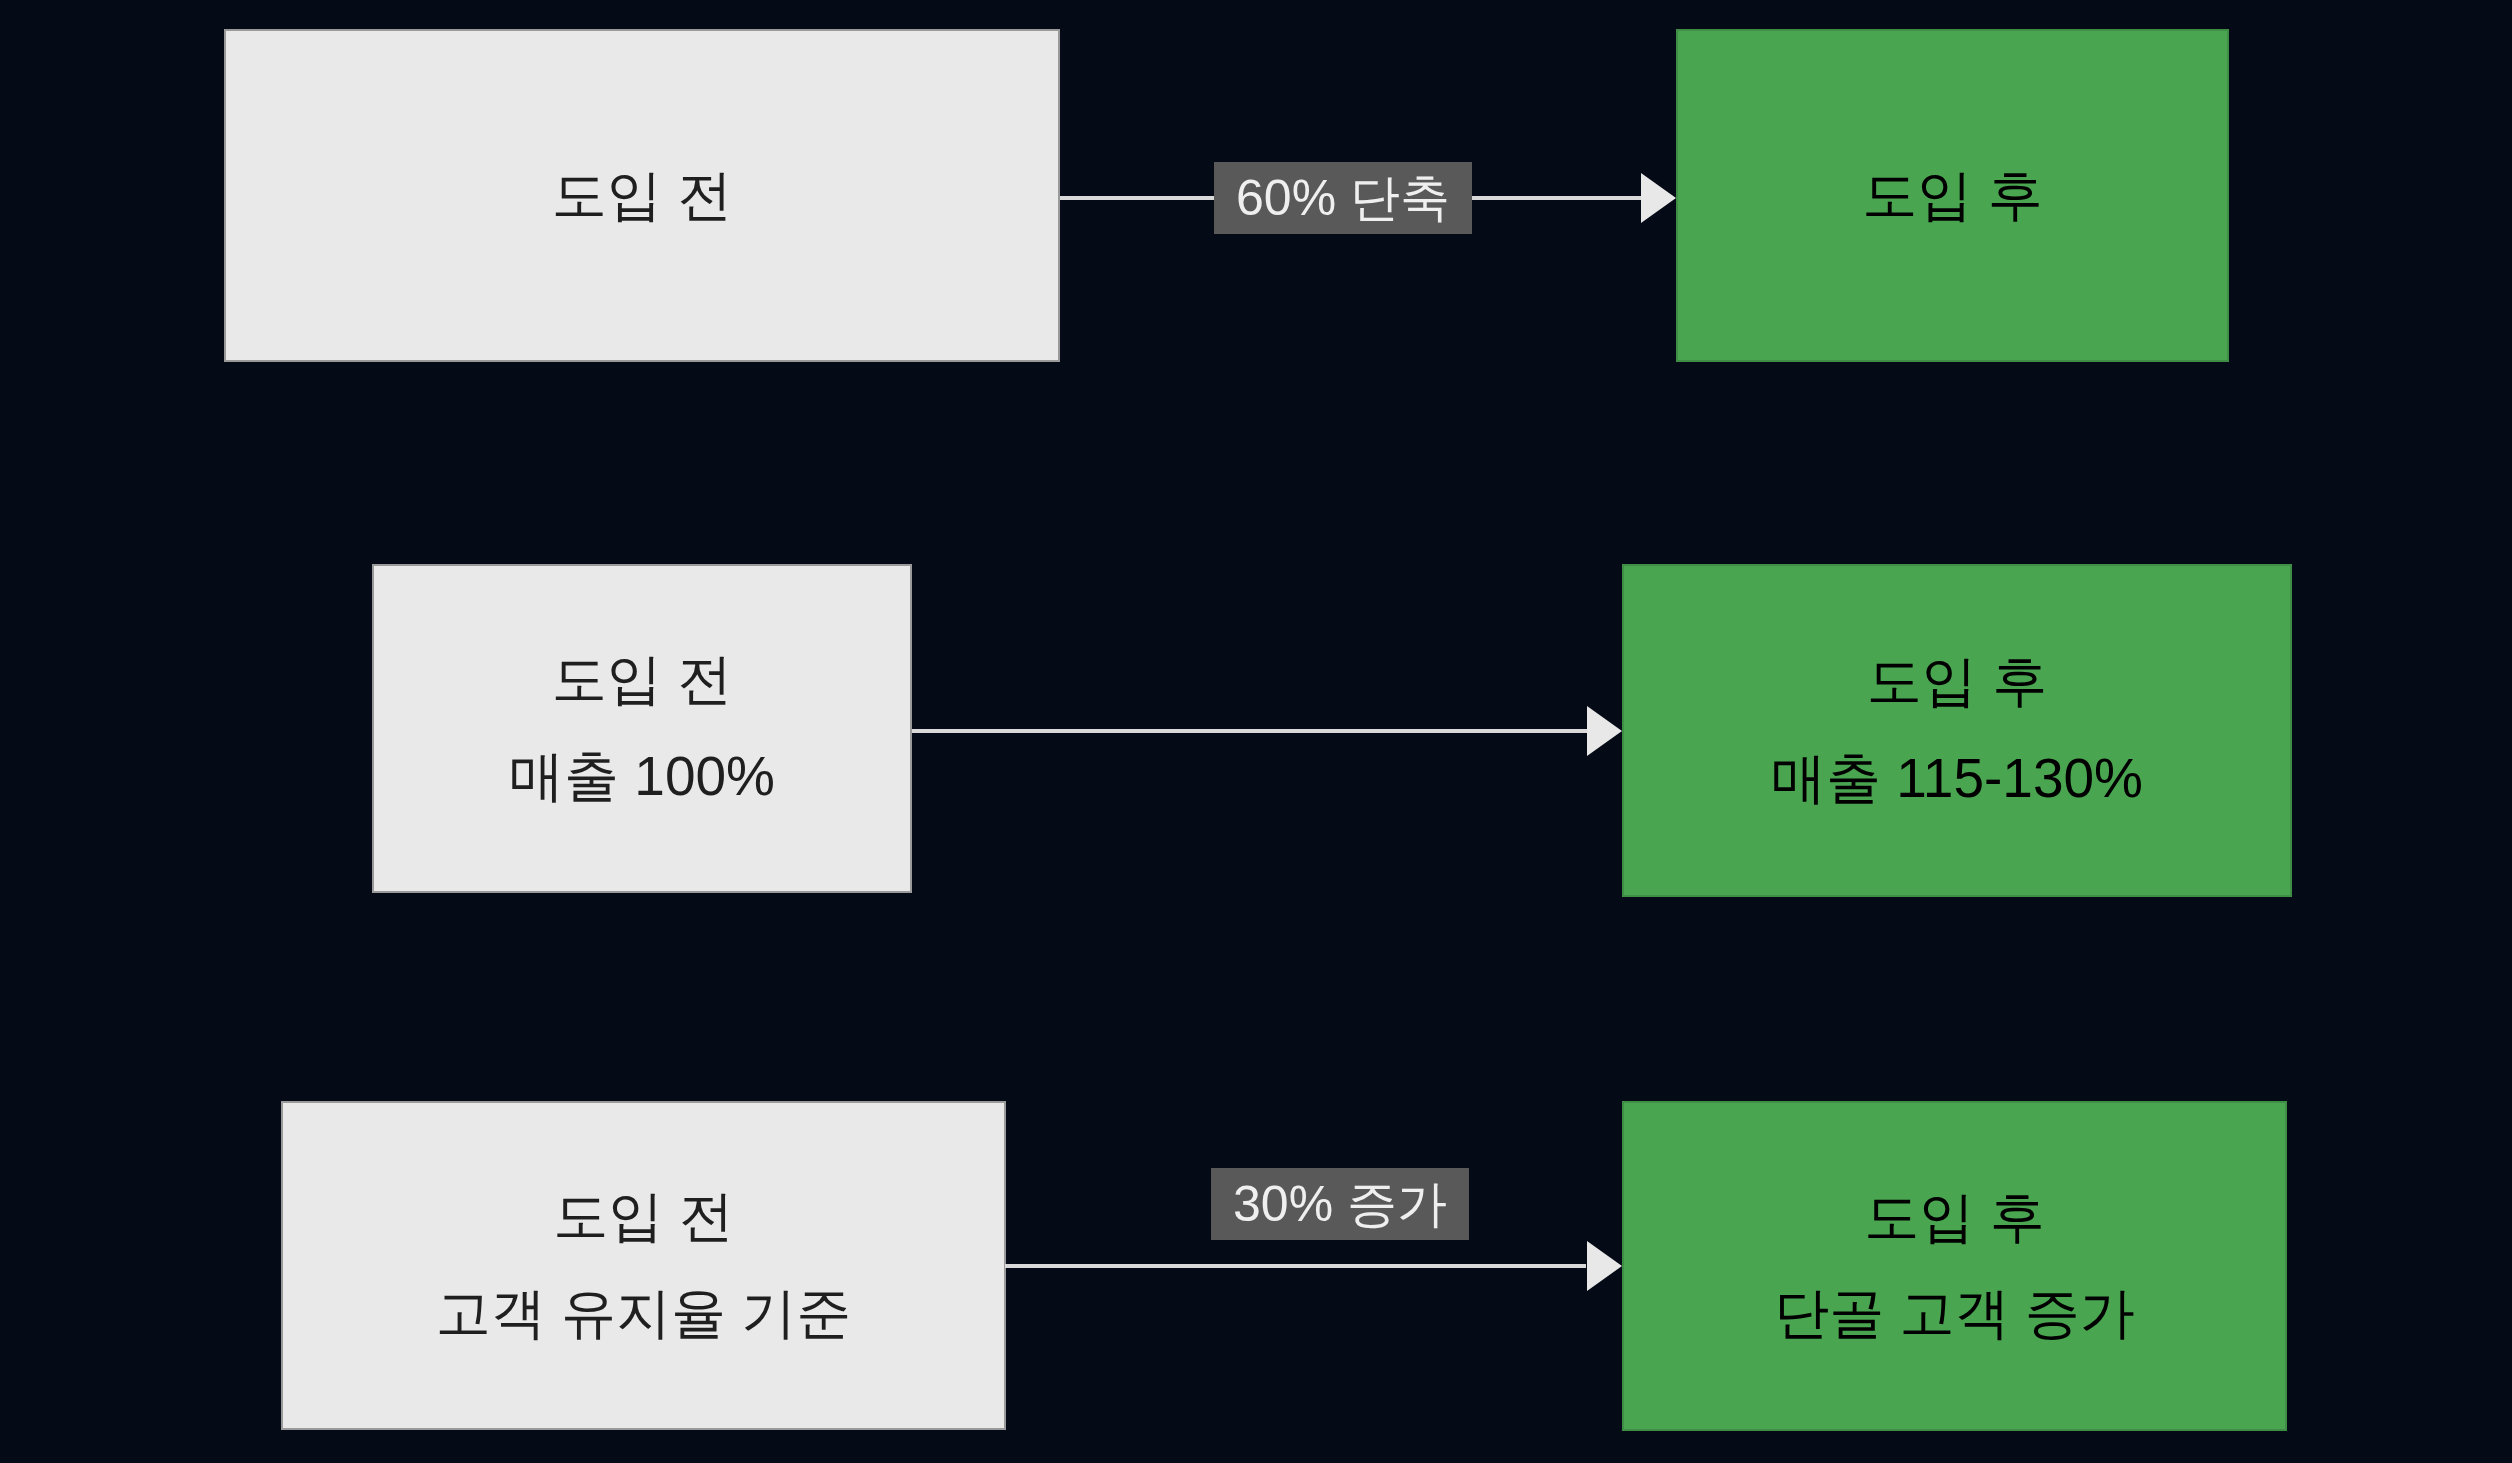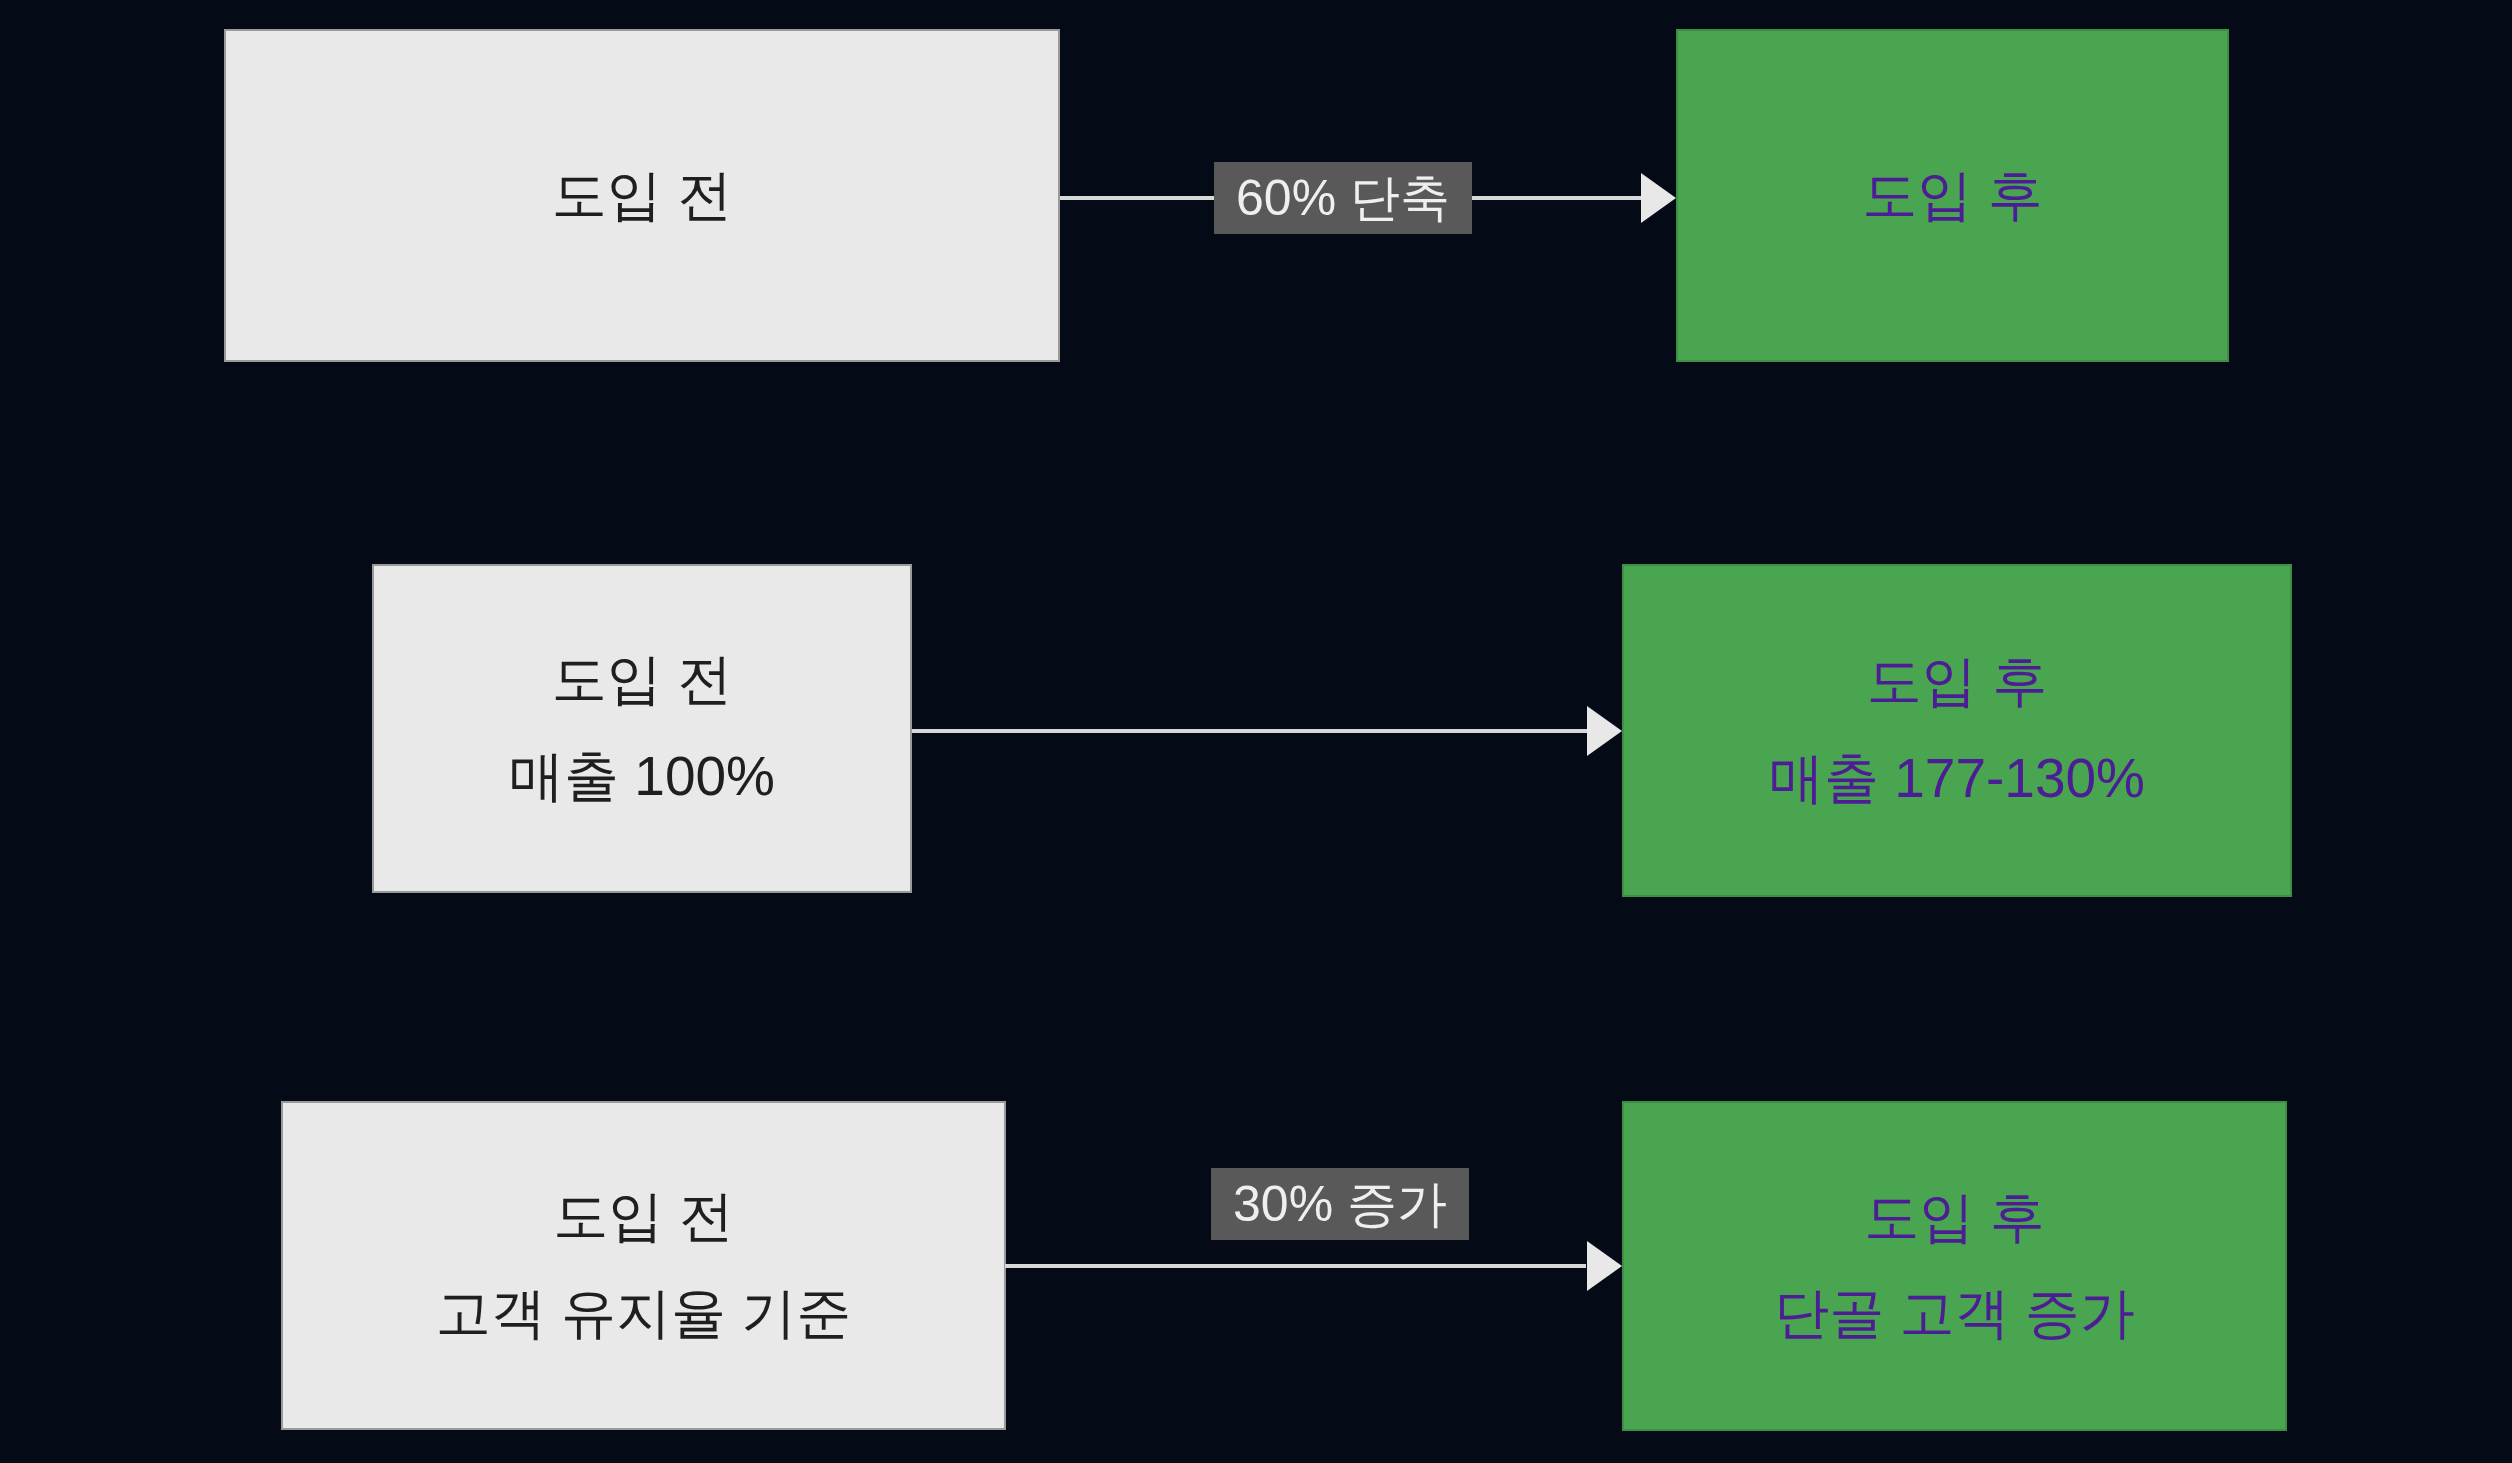--- a/index.html
+++ b/index.html
@@ -30,21 +30,21 @@
     box-sizing: border-box;
   }
   .box-before {
     background: #e9e9e9;
     border: 2.8px solid #9a9a9a;
     color: #1f1f1f;
   }
   .box-after {
     background: #4aa550;
     border: 2.8px solid #3e8e45;
-    color: #4c1d95;
+    color: #000000;
   }
 
   
   .arrow-line {
     position: absolute;
     height: 3.7px;
     background: #d9d9d9;
   }
   .arrow-head {
     position: absolute;
@@ -102,21 +102,21 @@
   </div>
 
   <div class="box box-before r2-before">
     <span>도입 전</span>
     <span>매출 100%</span>
   </div>
   <div class="arrow-line r2-line"></div>
   <div class="arrow-head r2-head"></div>
   <div class="box box-after r2-after">
     <span>도입 후</span>
-    <span>매출 177-130%</span>
+    <span>매출 115-130%</span>
   </div>
 
   <div class="box box-before r3-before">
     <span>도입 전</span>
     <span>고객 유지율 기준</span>
   </div>
   <div class="arrow-line r3-line"></div>
   <div class="arrow-head r3-head"></div>
   <div class="arrow-badge r3-badge">30% 증가</div>
   <div class="box box-after r3-after">

